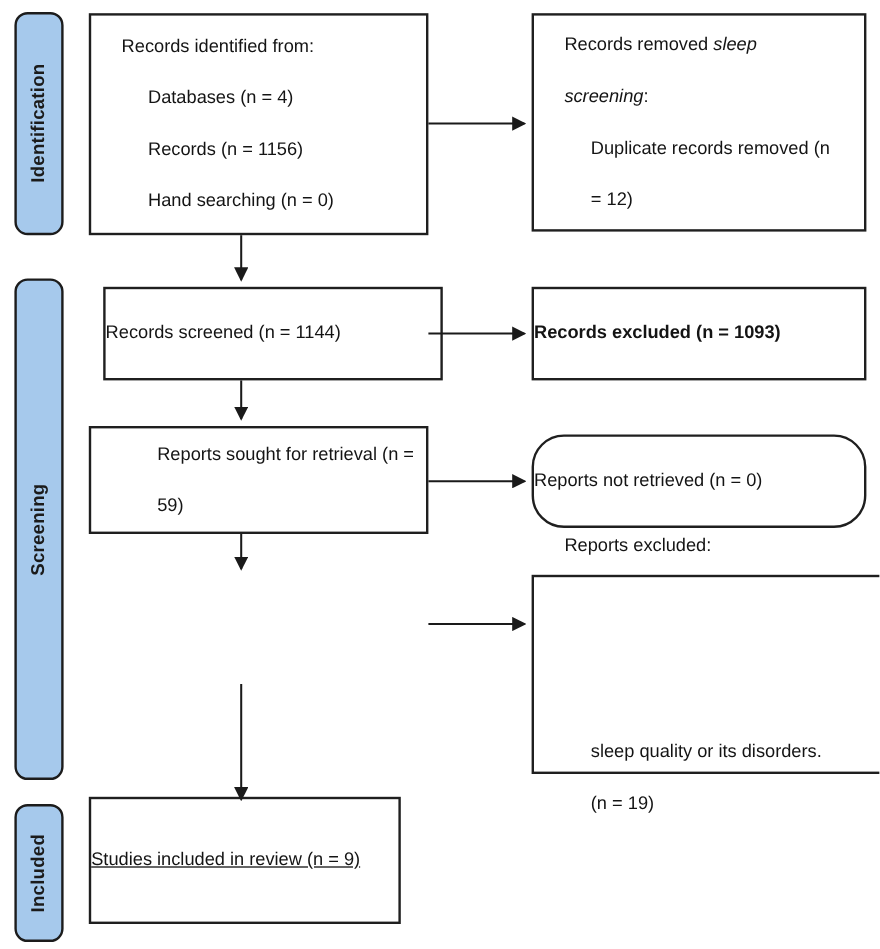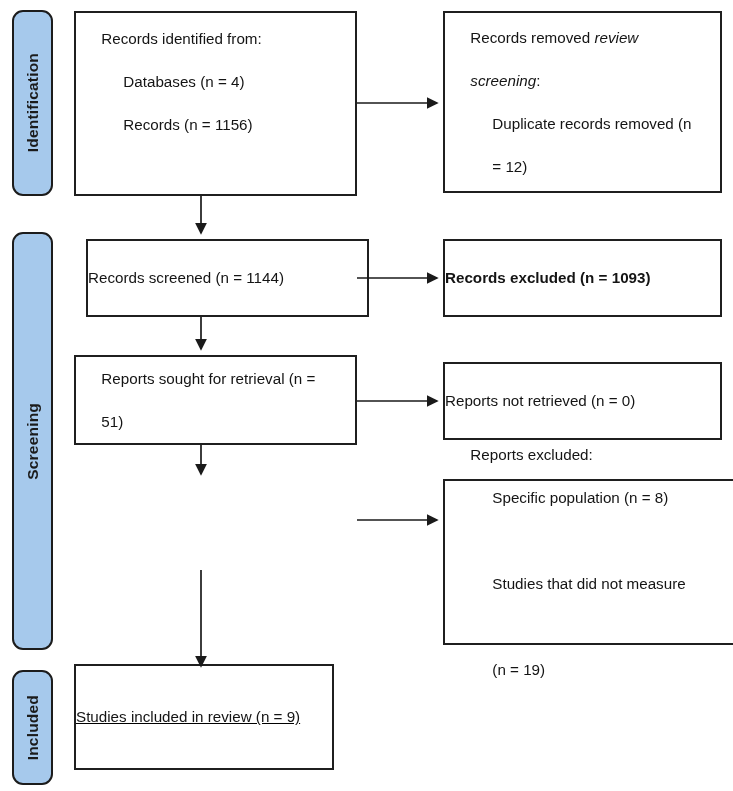--- a/index.html
+++ b/index.html
@@ -83,60 +83,60 @@
 
   <div class="stage-tab" style="left:12px; top:670px; width:41px; height:115px;">
     <span class="stage-label">Included</span>
   </div>
 
   <div class="flow-box" style="left:74px; top:11px; width:283px; height:185px;">
     <div class="box-text">
       <span>Records identified from:</span><br>
       <span style="display:inline-block; width:22px;"></span><span>Databases (n = 4)</span><br>
       <span style="display:inline-block; width:22px;"></span><span>Records (n = 1156)</span><br>
-      <span style="display:inline-block; width:22px;"></span>
+      <span style="display:inline-block; width:22px;"></span><span>Hand searching (n = 0)</span>
     </div>
   </div>
 
   <div class="flow-box" style="left:443px; top:11px; width:279px; height:182px;">
     <div class="box-text">
-      <span>Records removed </span><span class="ital">review</span><br>
+      <span>Records removed </span><span class="ital">sleep</span><br>
       <span class="ital">screening</span><span>:</span><br>
       <span style="display:inline-block; width:22px;"></span><span>Duplicate records removed (n</span><br>
       <span style="display:inline-block; width:22px;"></span><span>= 12)</span>
     </div>
   </div>
 
   <div class="flow-box" style="left:74px; top:239px; width:283px; height:78px;margin-left:12px;">
     <div class="box-text">Records screened (n = 1144)</div>
   </div>
 
   <div class="flow-box" style="left:443px; top:239px; width:279px; height:78px;font-weight:bold;">
     <div class="box-text">Records excluded (n = 1093)</div>
   </div>
 
-  <div class="flow-box" style="left:74px; top:355px; width:283px; height:90px;">
+  <div class="flow-box" style="left:74px; top:355px; width:283px; height:90px;justify-content:flex-end;">
     <div class="box-text">
       <span>Reports sought for retrieval (n =</span><br>
-      <span>51)</span>
+      <span>59)</span>
     </div>
   </div>
 
-  <div class="flow-box" style="left:443px; top:362px; width:279px; height:78px;">
+  <div class="flow-box" style="left:443px; top:362px; width:279px; height:78px;border-radius:27px;">
     <div class="box-text">Reports not retrieved (n = 0)</div>
   </div>
 
 
   <div class="flow-box" style="left:443px; top:479px; width:317px; height:166px;">
     <div class="box-text">
       <span>Reports excluded:</span><br>
-      <span style="display:inline-block; width:22px;"></span><span>Specific population (n = 8)</span><br>
       <span style="display:inline-block; width:22px;"></span><br>
-      <span style="display:inline-block; width:22px;"></span><span>Studies that did not measure</span><br>
       <span style="display:inline-block; width:22px;"></span><br>
+      <span style="display:inline-block; width:22px;"></span><br>
+      <span style="display:inline-block; width:22px;"></span><span>sleep quality or its disorders.</span><br>
       <span style="display:inline-block; width:22px;"></span><span>(n = 19)</span>
     </div>
   </div>
 
   <div class="flow-box" style="left:74px; top:664px; width:260px; height:106px;text-decoration:underline;">
     <div class="box-text">Studies included in review (n = 9)</div>
   </div>
 
   <div class="conn" style="left:0; top:0; width:733px; height:791px; pointer-events:none;">
     <svg width="733" height="791" viewBox="0 0 733 791" xmlns="http://www.w3.org/2000/svg">

